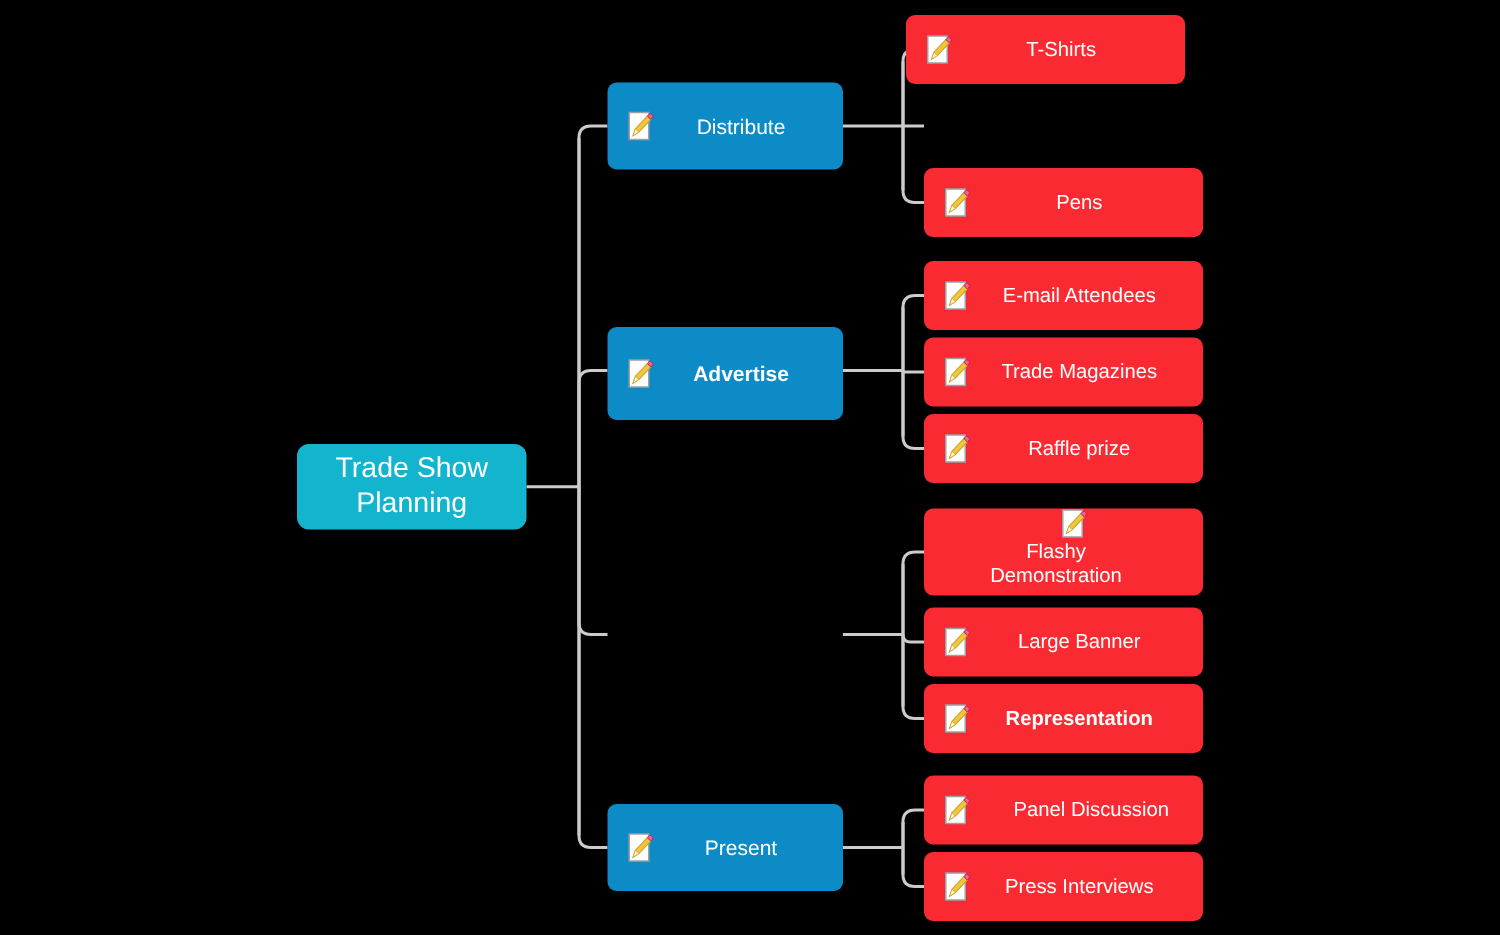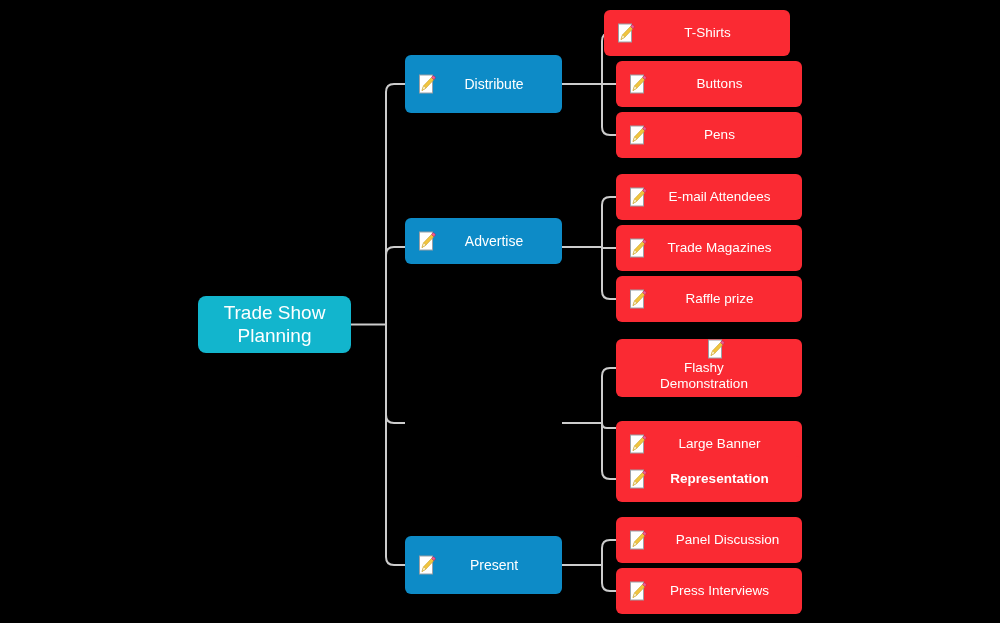--- a/index.html
+++ b/index.html
@@ -120,43 +120,32 @@
       <span class="doc-icon">
         <svg width="18" height="21" viewBox="0 0 18 21">
           <rect x="1.5" y="1" width="13" height="18" fill="#ffffff" stroke="#9aa0a6" stroke-width="1"></rect>
           <path d="M4 16.5 L5.6 11.8 L13.6 3.4 L15.9 5.6 L7.9 14.1 Z" fill="#f2c53d" stroke="#caa32b" stroke-width="0.7"></path>
           <path d="M13.6 3.4 L15.9 5.6 L17 4.4 C17.4 3.9 17.3 3.2 16.8 2.8 L16.2 2.2 C15.8 1.8 15.1 1.8 14.7 2.2 Z" fill="#f06292" stroke="#c2185b" stroke-width="0.6"></path>
           <path d="M4 16.5 L5.6 11.8 L7.9 14.1 Z" fill="#fdf6d8" stroke="#caa32b" stroke-width="0.5"></path>
         </svg>
       </span>
       <span class="label">T-Shirts</span>
     </div>
-    <div class="node node-leaf" style="left: 616px; top: 61px; width: 186px; height: 46px;">
-      <span class="doc-icon">
-        <svg width="18" height="21" viewBox="0 0 18 21">
-          <rect x="1.5" y="1" width="13" height="18" fill="#ffffff" stroke="#9aa0a6" stroke-width="1"></rect>
-          <path d="M4 16.5 L5.6 11.8 L13.6 3.4 L15.9 5.6 L7.9 14.1 Z" fill="#f2c53d" stroke="#caa32b" stroke-width="0.7"></path>
-          <path d="M13.6 3.4 L15.9 5.6 L17 4.4 C17.4 3.9 17.3 3.2 16.8 2.8 L16.2 2.2 C15.8 1.8 15.1 1.8 14.7 2.2 Z" fill="#f06292" stroke="#c2185b" stroke-width="0.6"></path>
-          <path d="M4 16.5 L5.6 11.8 L7.9 14.1 Z" fill="#fdf6d8" stroke="#caa32b" stroke-width="0.5"></path>
-        </svg>
-      </span>
-      <span class="label">Buttons</span>
-    </div>
     <div class="node node-leaf" style="left: 616px; top: 112px; width: 186px; height: 46px;">
       <span class="doc-icon">
         <svg width="18" height="21" viewBox="0 0 18 21">
           <rect x="1.5" y="1" width="13" height="18" fill="#ffffff" stroke="#9aa0a6" stroke-width="1"></rect>
           <path d="M4 16.5 L5.6 11.8 L13.6 3.4 L15.9 5.6 L7.9 14.1 Z" fill="#f2c53d" stroke="#caa32b" stroke-width="0.7"></path>
           <path d="M13.6 3.4 L15.9 5.6 L17 4.4 C17.4 3.9 17.3 3.2 16.8 2.8 L16.2 2.2 C15.8 1.8 15.1 1.8 14.7 2.2 Z" fill="#f06292" stroke="#c2185b" stroke-width="0.6"></path>
           <path d="M4 16.5 L5.6 11.8 L7.9 14.1 Z" fill="#fdf6d8" stroke="#caa32b" stroke-width="0.5"></path>
         </svg>
       </span>
       <span class="label">Pens</span>
     </div>
-    <div class="node node-branch" style="left: 405px; top: 218px; width: 157px; height: 46px;">
+    <div class="node node-branch" style="left: 405px; top: 218px; width: 157px; height: 62px; font-weight: bold;">
       <span class="doc-icon">
         <svg width="18" height="21" viewBox="0 0 18 21">
           <rect x="1.5" y="1" width="13" height="18" fill="#ffffff" stroke="#9aa0a6" stroke-width="1"></rect>
           <path d="M4 16.5 L5.6 11.8 L13.6 3.4 L15.9 5.6 L7.9 14.1 Z" fill="#f2c53d" stroke="#caa32b" stroke-width="0.7"></path>
           <path d="M13.6 3.4 L15.9 5.6 L17 4.4 C17.4 3.9 17.3 3.2 16.8 2.8 L16.2 2.2 C15.8 1.8 15.1 1.8 14.7 2.2 Z" fill="#f06292" stroke="#c2185b" stroke-width="0.6"></path>
           <path d="M4 16.5 L5.6 11.8 L7.9 14.1 Z" fill="#fdf6d8" stroke="#caa32b" stroke-width="0.5"></path>
         </svg>
       </span>
       <span class="label">Advertise</span>
     </div>
@@ -198,21 +187,21 @@
         <svg width="18" height="21" viewBox="0 0 18 21">
           <rect x="1.5" y="1" width="13" height="18" fill="#ffffff" stroke="#9aa0a6" stroke-width="1"></rect>
           <path d="M4 16.5 L5.6 11.8 L13.6 3.4 L15.9 5.6 L7.9 14.1 Z" fill="#f2c53d" stroke="#caa32b" stroke-width="0.7"></path>
           <path d="M13.6 3.4 L15.9 5.6 L17 4.4 C17.4 3.9 17.3 3.2 16.8 2.8 L16.2 2.2 C15.8 1.8 15.1 1.8 14.7 2.2 Z" fill="#f06292" stroke="#c2185b" stroke-width="0.6"></path>
           <path d="M4 16.5 L5.6 11.8 L7.9 14.1 Z" fill="#fdf6d8" stroke="#caa32b" stroke-width="0.5"></path>
         </svg>
       </span>
       <span class="label">Flashy
 Demonstration</span>
     </div>
-    <div class="node node-leaf" style="left: 616px; top: 405px; width: 186px; height: 46px; margin-top: 16px;">
+    <div class="node node-leaf" style="left: 616px; top: 405px; width: 186px; height: 46px;">
       <span class="doc-icon">
         <svg width="18" height="21" viewBox="0 0 18 21">
           <rect x="1.5" y="1" width="13" height="18" fill="#ffffff" stroke="#9aa0a6" stroke-width="1"></rect>
           <path d="M4 16.5 L5.6 11.8 L13.6 3.4 L15.9 5.6 L7.9 14.1 Z" fill="#f2c53d" stroke="#caa32b" stroke-width="0.7"></path>
           <path d="M13.6 3.4 L15.9 5.6 L17 4.4 C17.4 3.9 17.3 3.2 16.8 2.8 L16.2 2.2 C15.8 1.8 15.1 1.8 14.7 2.2 Z" fill="#f06292" stroke="#c2185b" stroke-width="0.6"></path>
           <path d="M4 16.5 L5.6 11.8 L7.9 14.1 Z" fill="#fdf6d8" stroke="#caa32b" stroke-width="0.5"></path>
         </svg>
       </span>
       <span class="label">Large Banner</span>
     </div>

